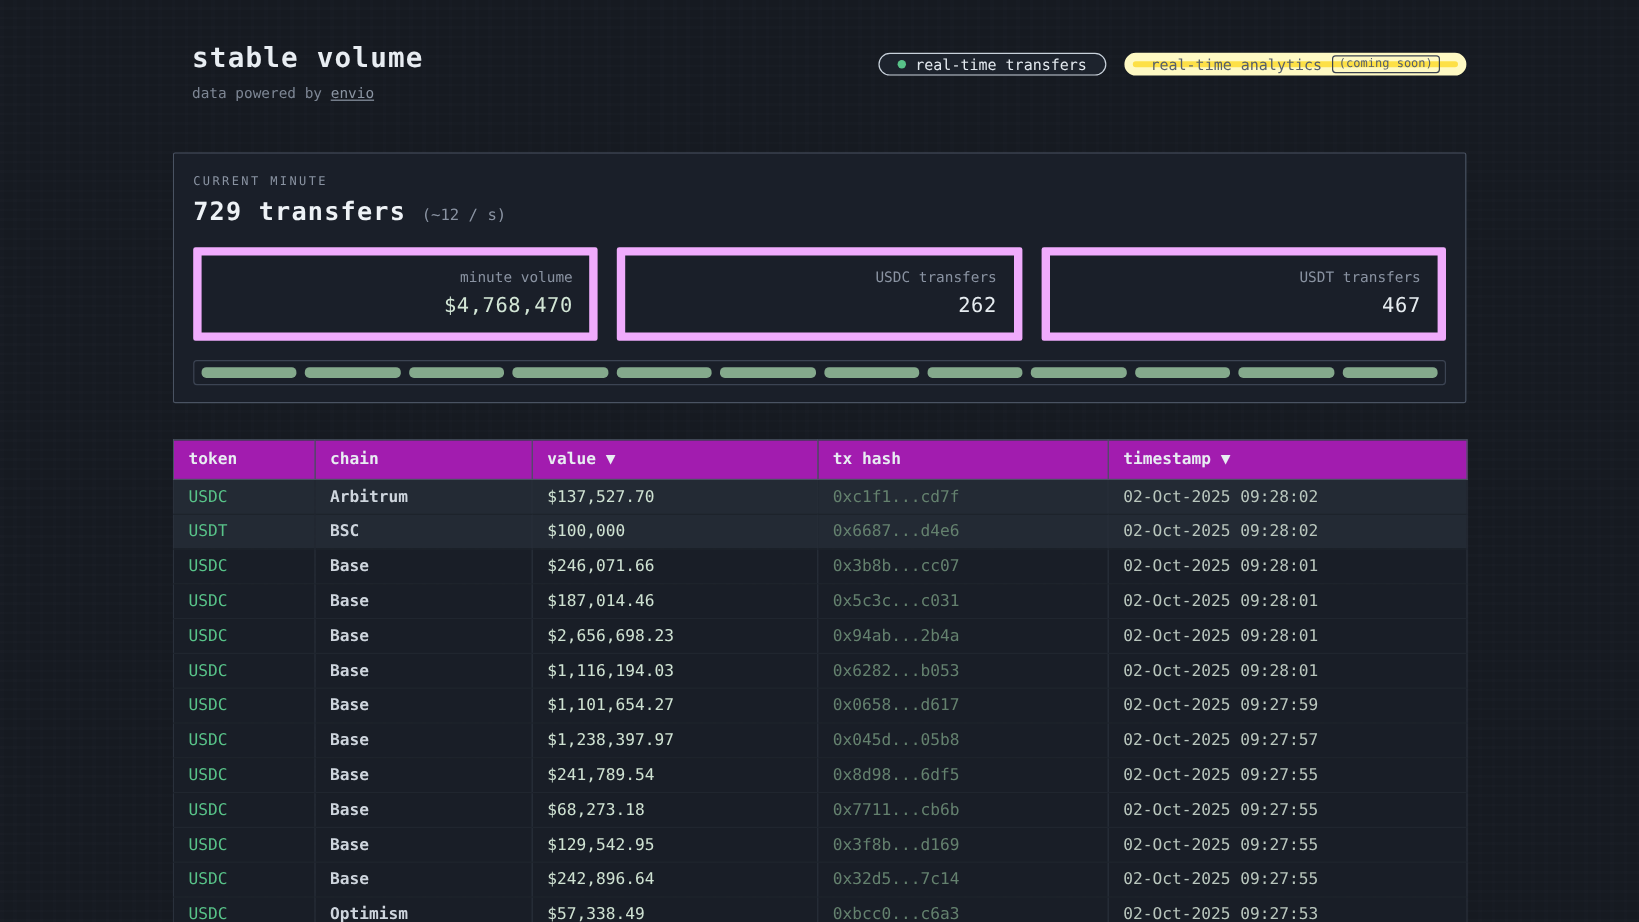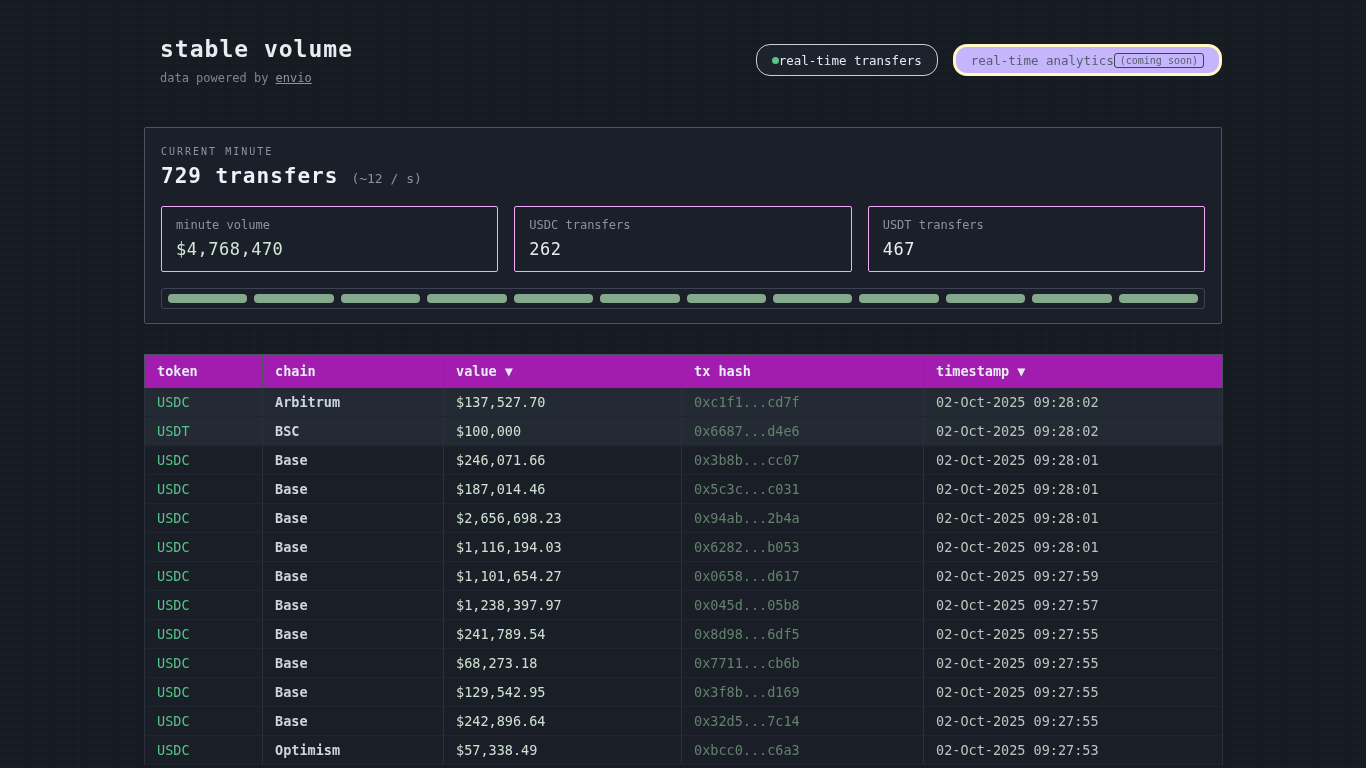--- a/index.html
+++ b/index.html
@@ -33,39 +33,39 @@
     color: #e8edf2;
   }
   .subtitle {
     margin-top: 9px;
     font-size: 12px;
     color: #7d8694;
   }
   .subtitle a { color: #8b95a3; text-decoration: underline; cursor: pointer; }
   .tabs { display: flex; gap: 15px; margin-top: 8px; }
   .tab {
-    display: inline-flex; align-items: center; gap: 0;
-    height: 32px; padding: 0 15px;
+    display: inline-flex; align-items: center; gap: 8px;
+    height: 19px; padding: 0 15px;
     font-size: 12.5px;
     cursor: pointer;
     border-radius: 14px;
     white-space: nowrap;
   }
   .tab.active {
     border: 1px solid #c9d2dc;
     background: #1d232d;
     color: #e3e9ef;
   }
   .tab .dot {
     width: 7px; height: 7px; border-radius: 50%;
     background: var(--accent-green, #58c389);
   }
   .tab.disabled {
-    border: 3px solid #fef9c3;
-    background: #c4b5fd;
+    border: 7px solid #fef9c3;
+    background: #fde047;
     color: #565f6c;
     cursor: default;
   }
   .tab .badge {
     font-size: 10px;
     border: 1px solid #3a4250;
     border-radius: 3px;
     padding: 1px 5px;
     color: #565f6c;
   }
@@ -101,24 +101,25 @@
     margin-left: auto;
     position: relative;
   }
   .clock-fill {
     position: absolute; left: 0; top: 0; bottom: 0;
     background: #8fd8d2;
   }
   .stats-row { display: flex; gap: 16px; margin-top: 18px; }
   .stat-box {
     flex: 1;
-    border: 1px solid #f0abfc;
+    border: 7px solid #f0abfc;
     border-radius: 2px;
     padding: 11px 14px 12px 14px;
     background: #1a1f29;
+    text-align: right;
   }
   .stat-label { font-size: 12px; color: #8a93a2; }
   .stat-value { margin-top: 7px; font-size: 17px; letter-spacing: .5px; color: #e6ecf0; }
   .stat-value.vol { color: #d3e6d6; }
   .segments {
     margin-top: 16px;
     border: 1px solid #3c4453;
     border-radius: 3px;
     padding: 5px 6px;
     display: flex; gap: 7px;

